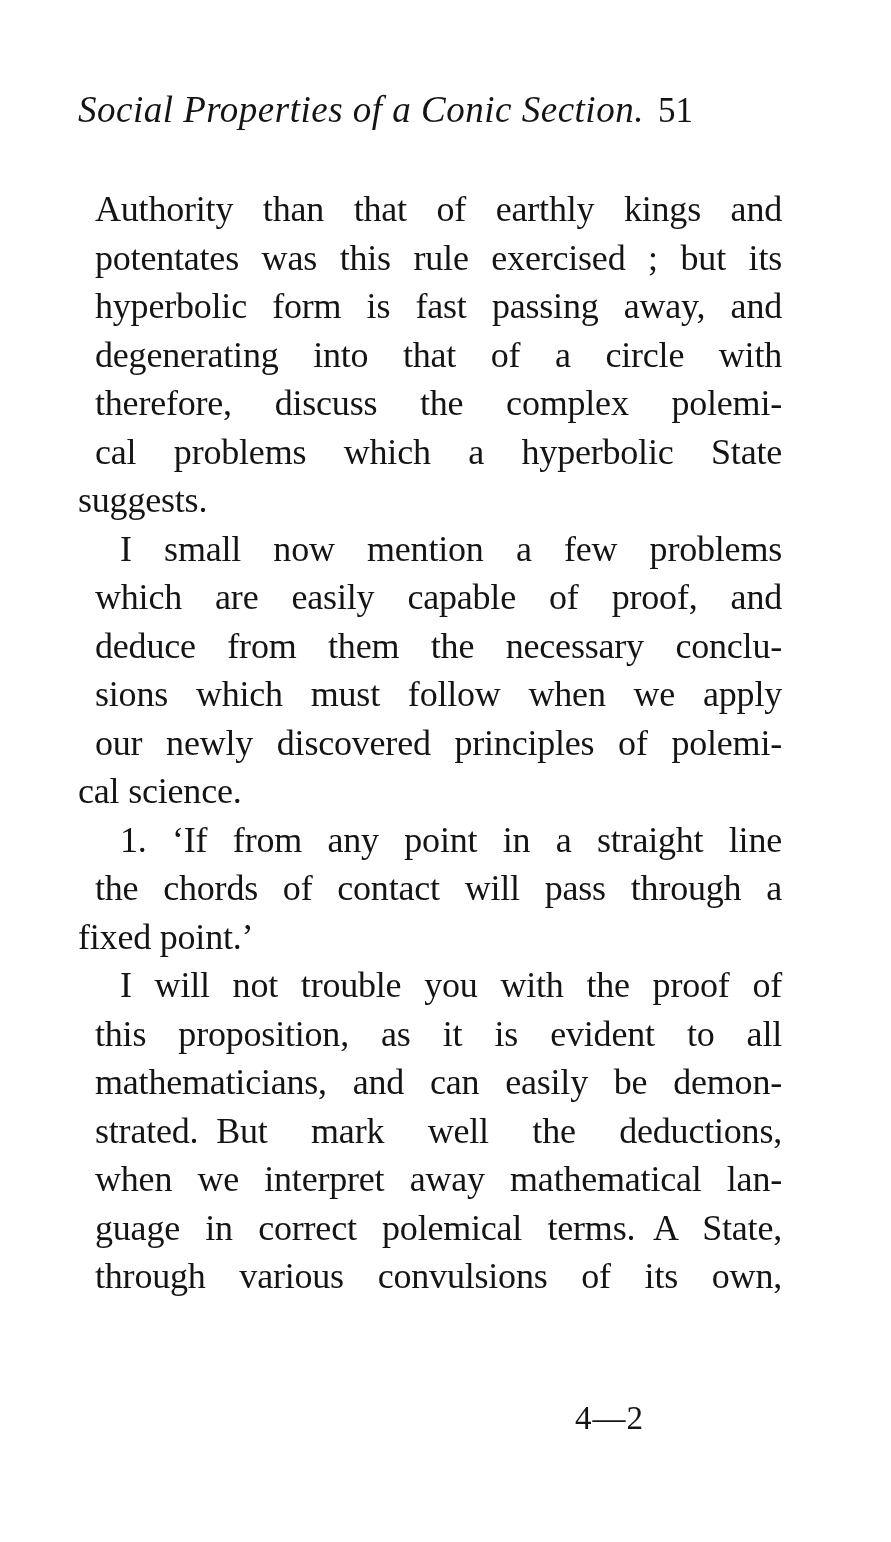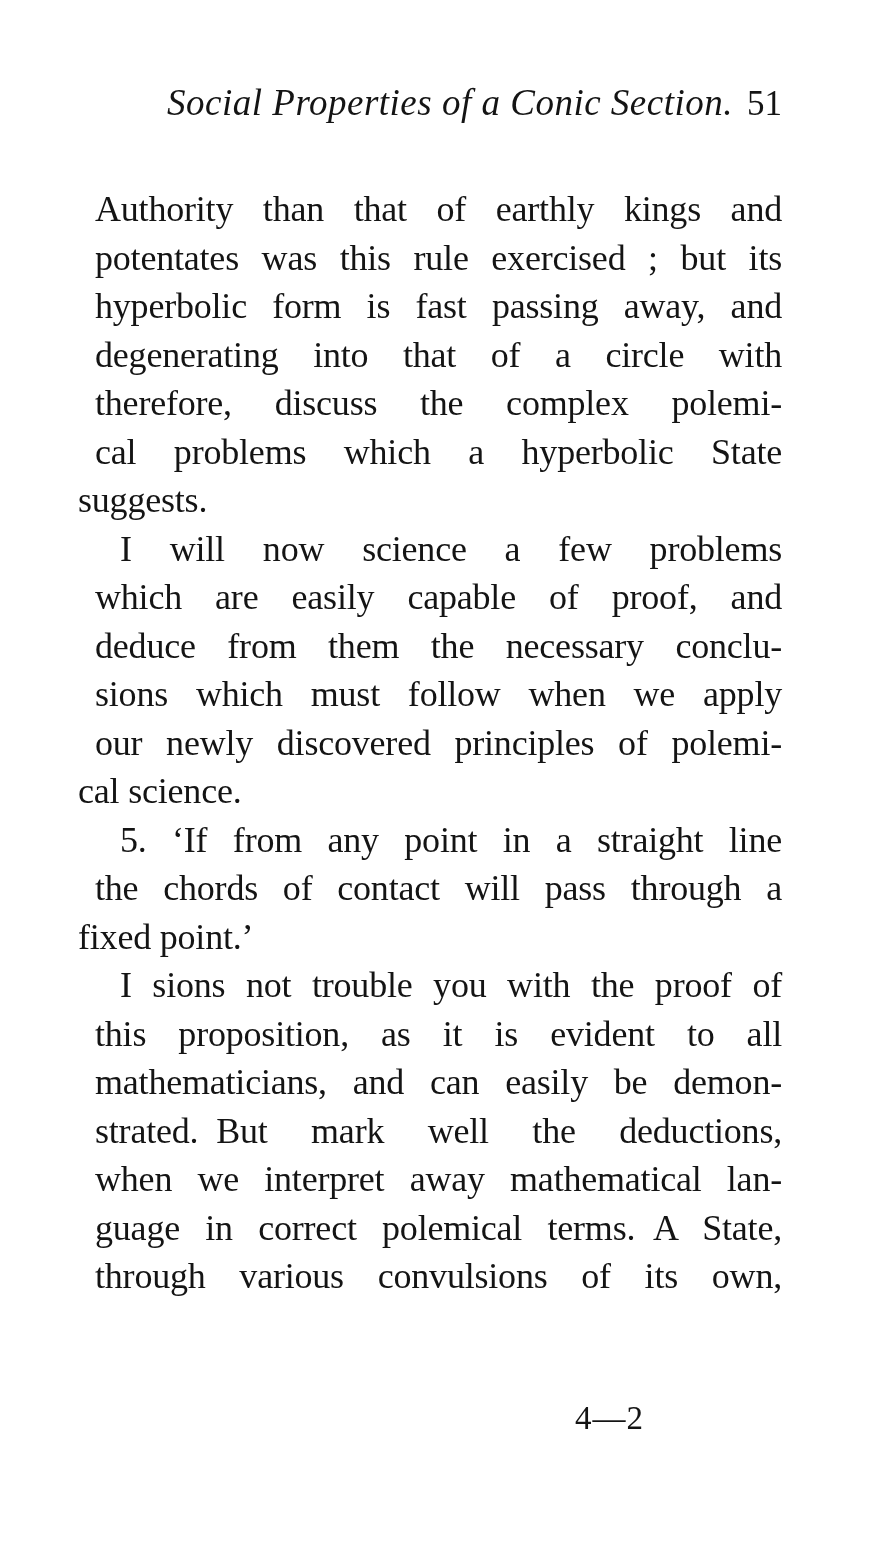--- a/index.html
+++ b/index.html
@@ -12,25 +12,25 @@
     width: 891px;
     height: 1542px;
     background: #ffffff;
     overflow: hidden;
     font-family: "Liberation Serif", serif;
     color: #141414;
   }
   .running-head {
     position: absolute;
     left: 78px;
-    top: 81px;
+    top: 88px;
     width: 704px;
     height: 44px;
     line-height: 44px;
-    text-align: right;
+    text-align: left;
     font-size: 37px;
     white-space: nowrap;
   }
   .head-title {
     font-style: italic;
     letter-spacing: 0.5px;
   }
   .head-pagenum {
     font-style: normal;
     margin-left: 14px;
@@ -76,30 +76,30 @@
   </div>
 
   <div class="body-text">
       <div class="line just">Authority than that of earthly kings and</div>
       <div class="line just">potentates was this rule exercised ; but its</div>
       <div class="line just">hyperbolic form is fast passing away, and</div>
       <div class="line just">degenerating into that of a circle with</div>
       <div class="line just">therefore, discuss the complex polemi-</div>
       <div class="line just">cal problems which a hyperbolic State</div>
       <div class="line">suggests.</div>
-      <div class="line just ind">I will now science a few problems</div>
+      <div class="line just ind">I small now mention a few problems</div>
       <div class="line just">which are easily capable of proof, and</div>
       <div class="line just">deduce from them the necessary conclu-</div>
       <div class="line just">sions which must follow when we apply</div>
       <div class="line just">our newly discovered principles of polemi-</div>
       <div class="line">cal science.</div>
-      <div class="line just ind">5. ‘If from any point in a straight line</div>
+      <div class="line just ind">1. ‘If from any point in a straight line</div>
       <div class="line just">the chords of contact will pass through a</div>
       <div class="line">fixed point.’</div>
-      <div class="line just ind">I sions not trouble you with the proof of</div>
+      <div class="line just ind">I will not trouble you with the proof of</div>
       <div class="line just">this proposition, as it is evident to all</div>
       <div class="line just">mathematicians, and can easily be demon-</div>
       <div class="line just">strated. But mark well the deductions,</div>
       <div class="line just">when we interpret away mathematical lan-</div>
       <div class="line just">guage in correct polemical terms. A State,</div>
       <div class="line just">through various convulsions of its own,</div>
     </div>
 
   <div class="signature">4—2</div>
 </div>

